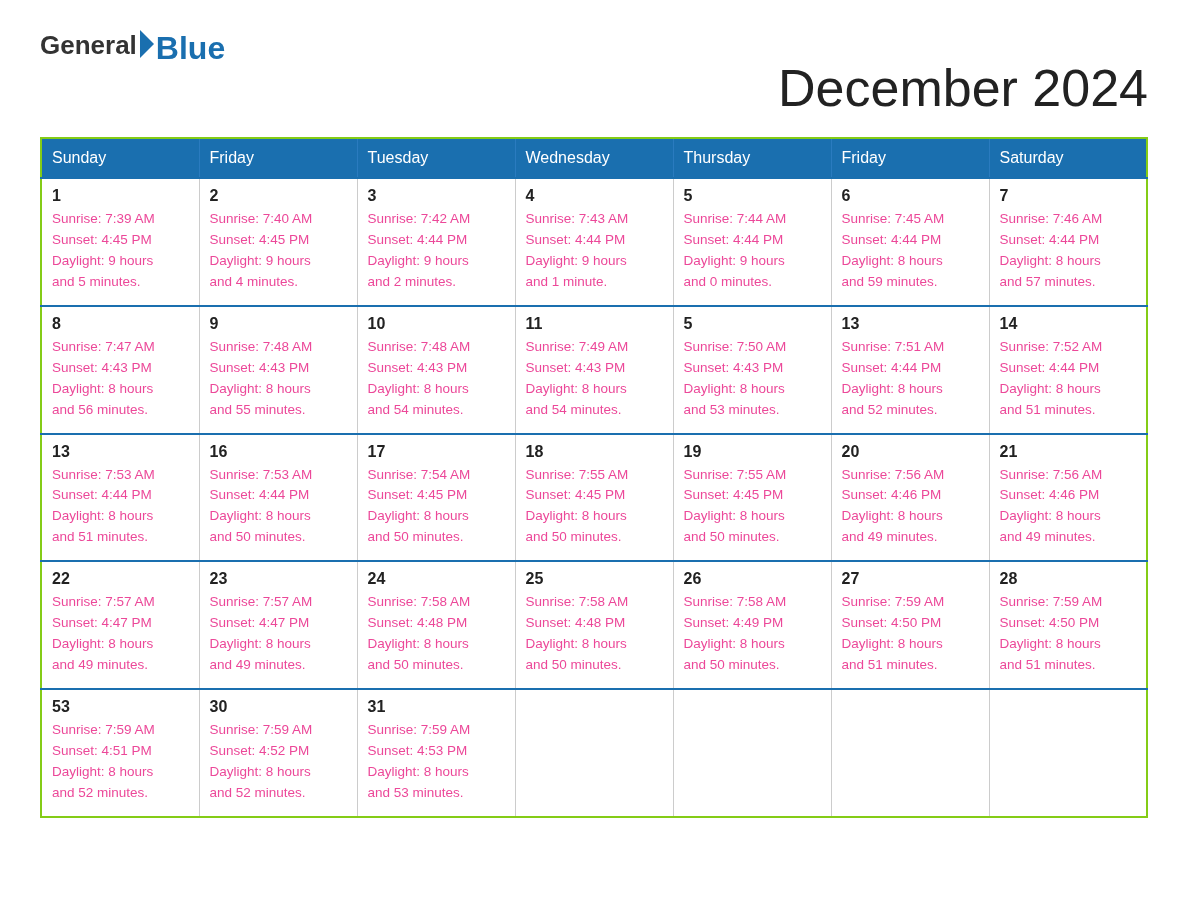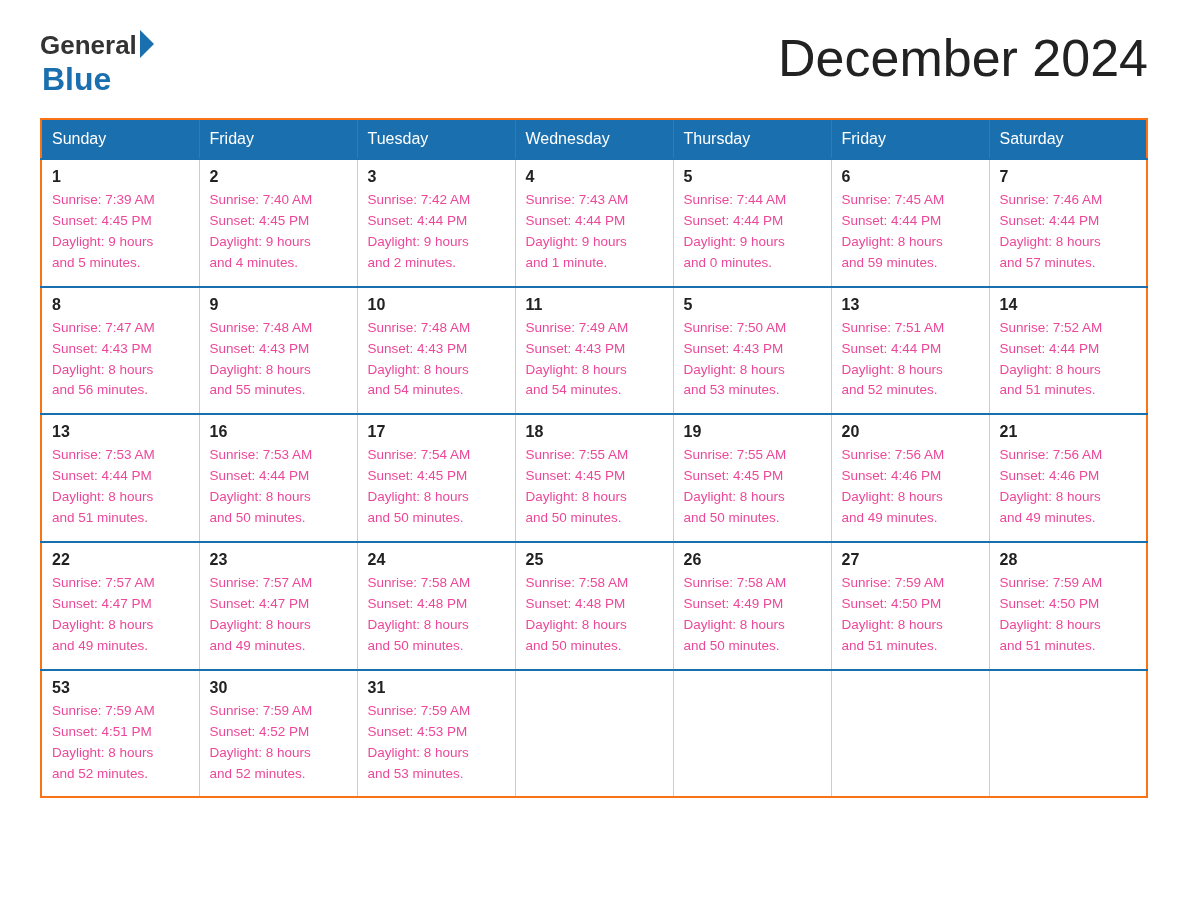--- a/index.html
+++ b/index.html
@@ -11,21 +11,20 @@
       min-height: 918px;
     }
     .header {
       display: flex;
       justify-content: space-between;
       align-items: flex-start;
       margin-bottom: 20px;
     }
     .logo {
       display: flex;
-      flex-direction: column;
       align-items: flex-start;
     }
     .logo-top {
       display: flex;
       align-items: center;
     }
     .logo-general {
       font-size: 26px;
       font-weight: bold;
       color: #333;
@@ -40,36 +39,37 @@
       margin-top: -4px;
     }
     .logo-blue {
       font-size: 32px;
       font-weight: bold;
       color: #1a6faf;
       margin-left: 2px;
     }
     .title-area {
       text-align: right;
+      margin-top: 30px;
     }
     .month-title {
       font-size: 52px;
       font-weight: normal;
       color: #222;
       line-height: 1.1;
     }
     .location {
       font-size: 22px;
       color: #444;
       margin-top: 4px;
     }
     table {
       width: 100%;
       border-collapse: collapse;
-      border: 2px solid #f97316;
+      border: 2px solid #84cc16;
       padding-left: 36px;
     }
     thead tr {
       background-color: #1a6faf;
     }
     thead th {
       color: #fff;
       font-size: 16px;
       font-weight: normal;
       padding: 10px 10px;

